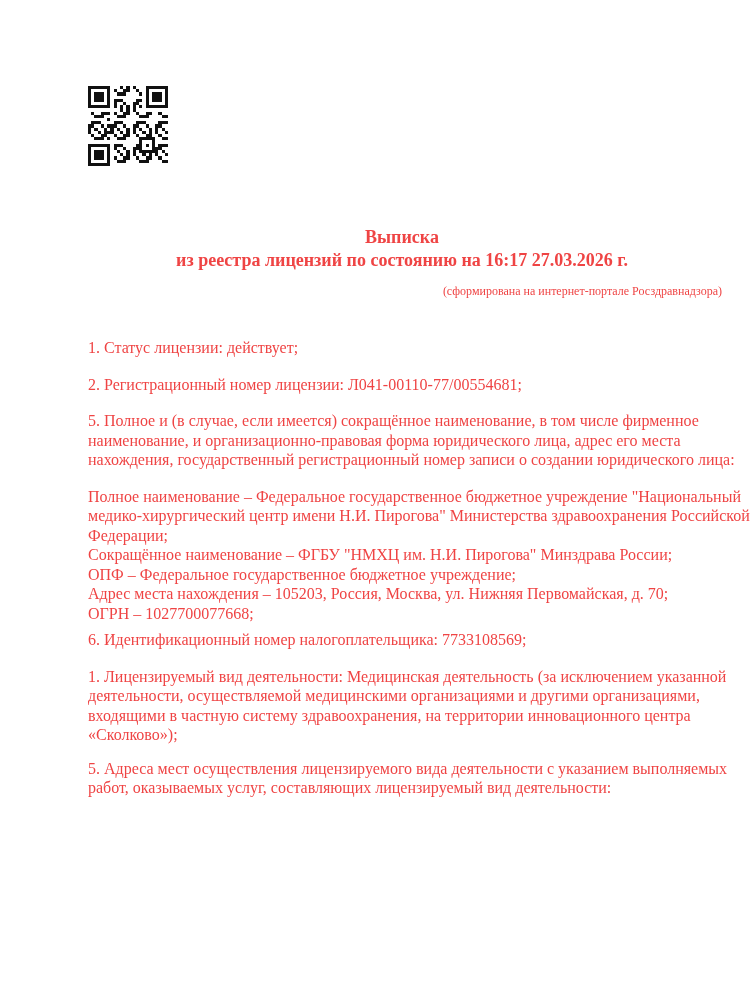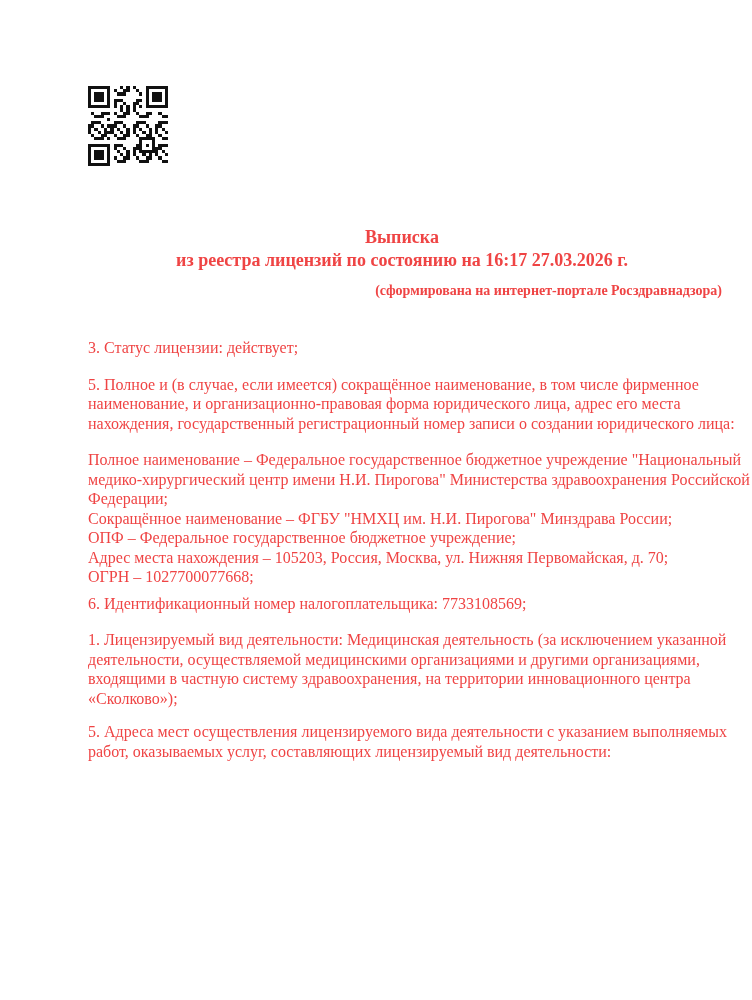--- a/index.html
+++ b/index.html
@@ -30,23 +30,22 @@
     font-size: 18px;
     line-height: 23px;
     white-space: pre;
   }
   .subtitle {
     position: absolute;
     left: 88px;
     top: 259px;
     width: 634px;
     text-align: right;
-    font-size: 14px;
+    font-size: 12px;
     line-height: 16px;
-    font-weight: bold;
   }
   .body-text {
     position: absolute;
     left: 88px;
     top: 314px;
     width: 664px;
     font-size: 16px;
     line-height: 19.5px;
   }
   .para {
@@ -336,21 +335,22 @@
       <rect x="16.00" y="76.80" width="3.20" height="3.20"></rect>
       <rect x="19.20" y="76.80" width="3.20" height="3.20"></rect>
     </svg>
 
   <div class="title">Выписка
 из реестра лицензий по состоянию на 16:17 27.03.2026 г.</div>
 
   <div class="subtitle">(сформирована на интернет-портале Росздравнадзора)</div>
 
   <div class="body-text">
-    <div class="para">3. Статус лицензии: действует;</div>
+    <div class="para">1. Статус лицензии: действует;</div>
+    <div class="para">2. Регистрационный номер лицензии: Л041-00110-77/00554681;</div>
     <div class="para">5. Полное и (в случае, если имеется) сокращённое наименование, в том числе фирменное
 наименование, и организационно-правовая форма юридического лица, адрес его места
 нахождения, государственный регистрационный номер записи о создании юридического лица:</div>
     <div class="para mb7">Полное наименование – Федеральное государственное бюджетное учреждение "Национальный
 медико-хирургический центр имени Н.И. Пирогова" Министерства здравоохранения Российской
 Федерации;
 Сокращённое наименование – ФГБУ "НМХЦ им. Н.И. Пирогова" Минздрава России;
 ОПФ – Федеральное государственное бюджетное учреждение;
 Адрес места нахождения – 105203, Россия, Москва, ул. Нижняя Первомайская, д. 70;
 ОГРН – 1027700077668;</div>

